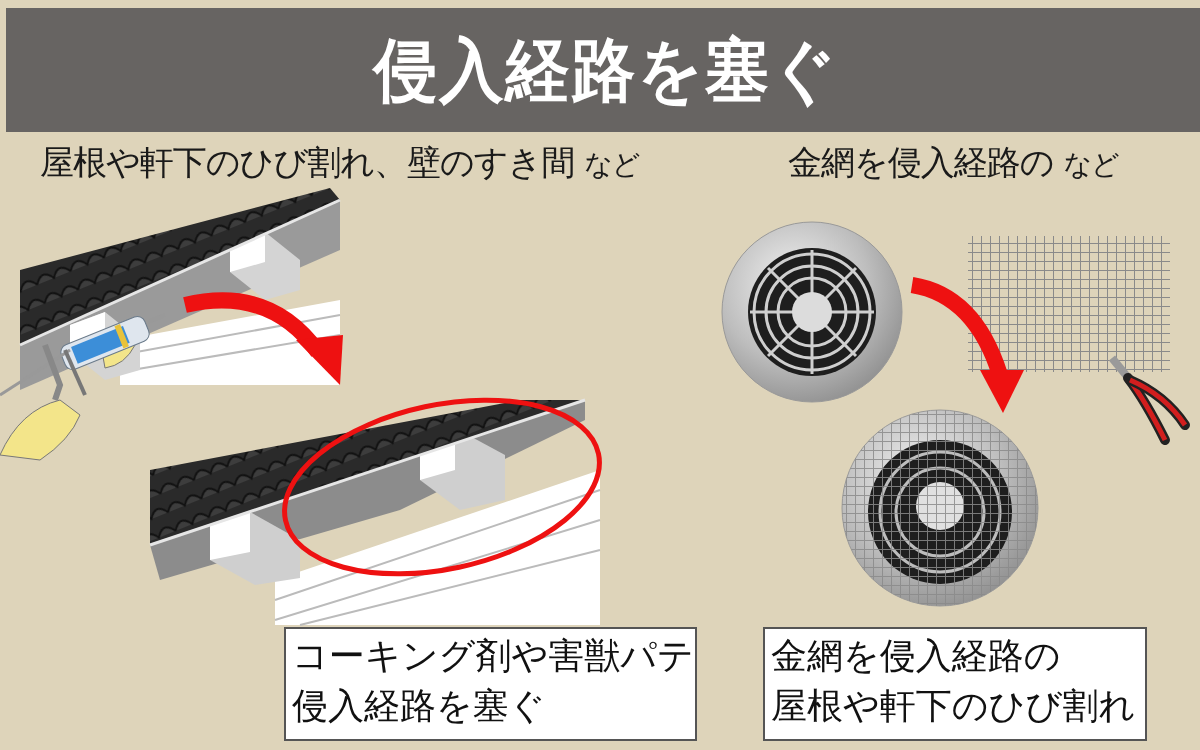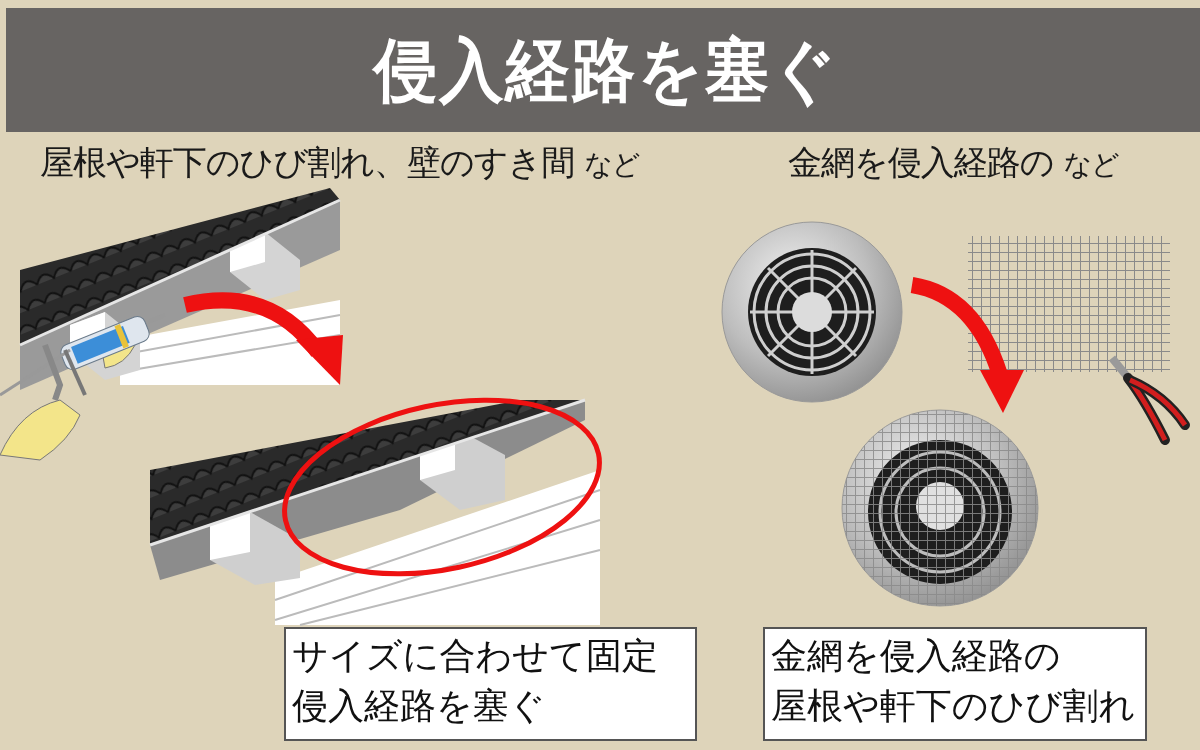--- a/index.html
+++ b/index.html
@@ -132,19 +132,19 @@
     <g stroke="#bdbdbd" stroke-width="3" fill="none">
       <circle cx="940" cy="512" r="60"></circle>
       <circle cx="940" cy="512" r="44"></circle>
     </g>
     <circle cx="940" cy="506" r="24" fill="#e0e0e0"></circle>
     <circle cx="940" cy="508" r="98" fill="url(#mesh)" opacity="0.85"></circle>
   </g>
 </svg>
 
 <div class="caption cap-left">
-  <div>サイズに合わせて固定</div>
+  <div>コーキング剤や害獣パテ</div>
   <div>侵入経路を塞ぐ</div>
 </div>
 <div class="caption cap-right">
   <div>金網を侵入経路の</div>
   <div>屋根や軒下のひび割れ</div>
 </div>
 
 </body></html>

